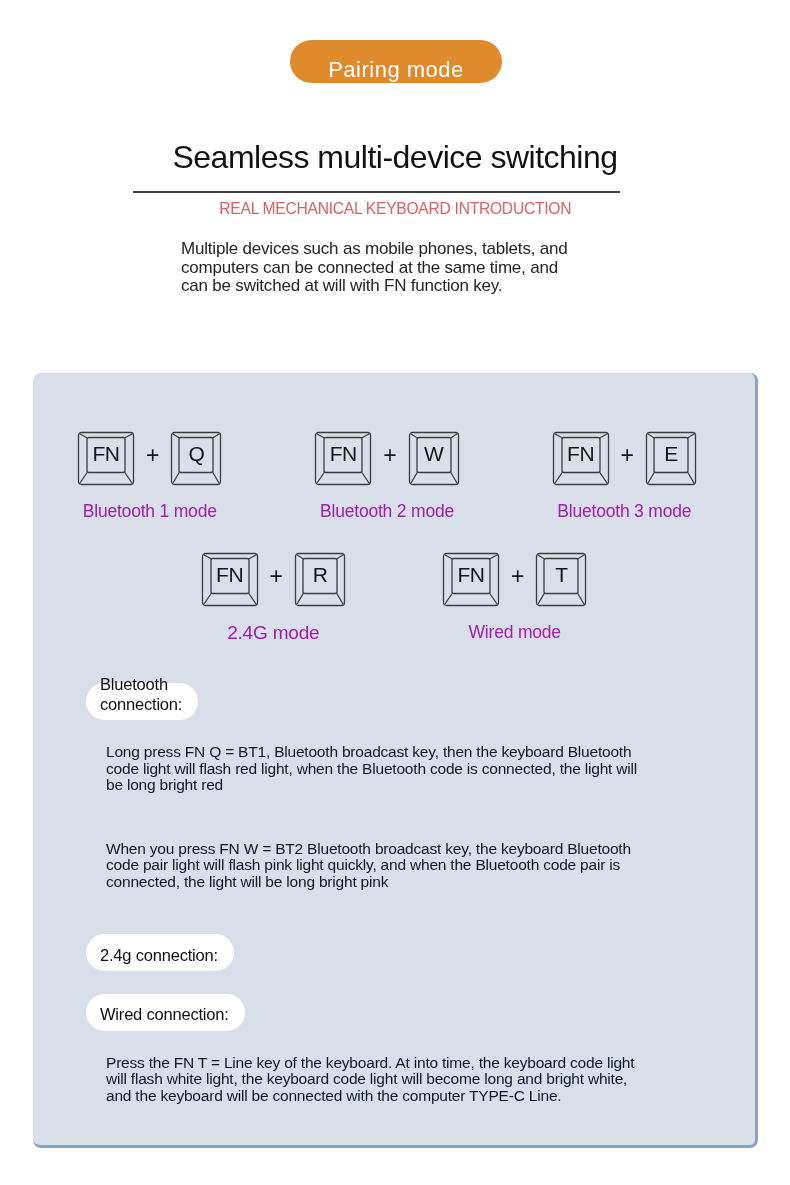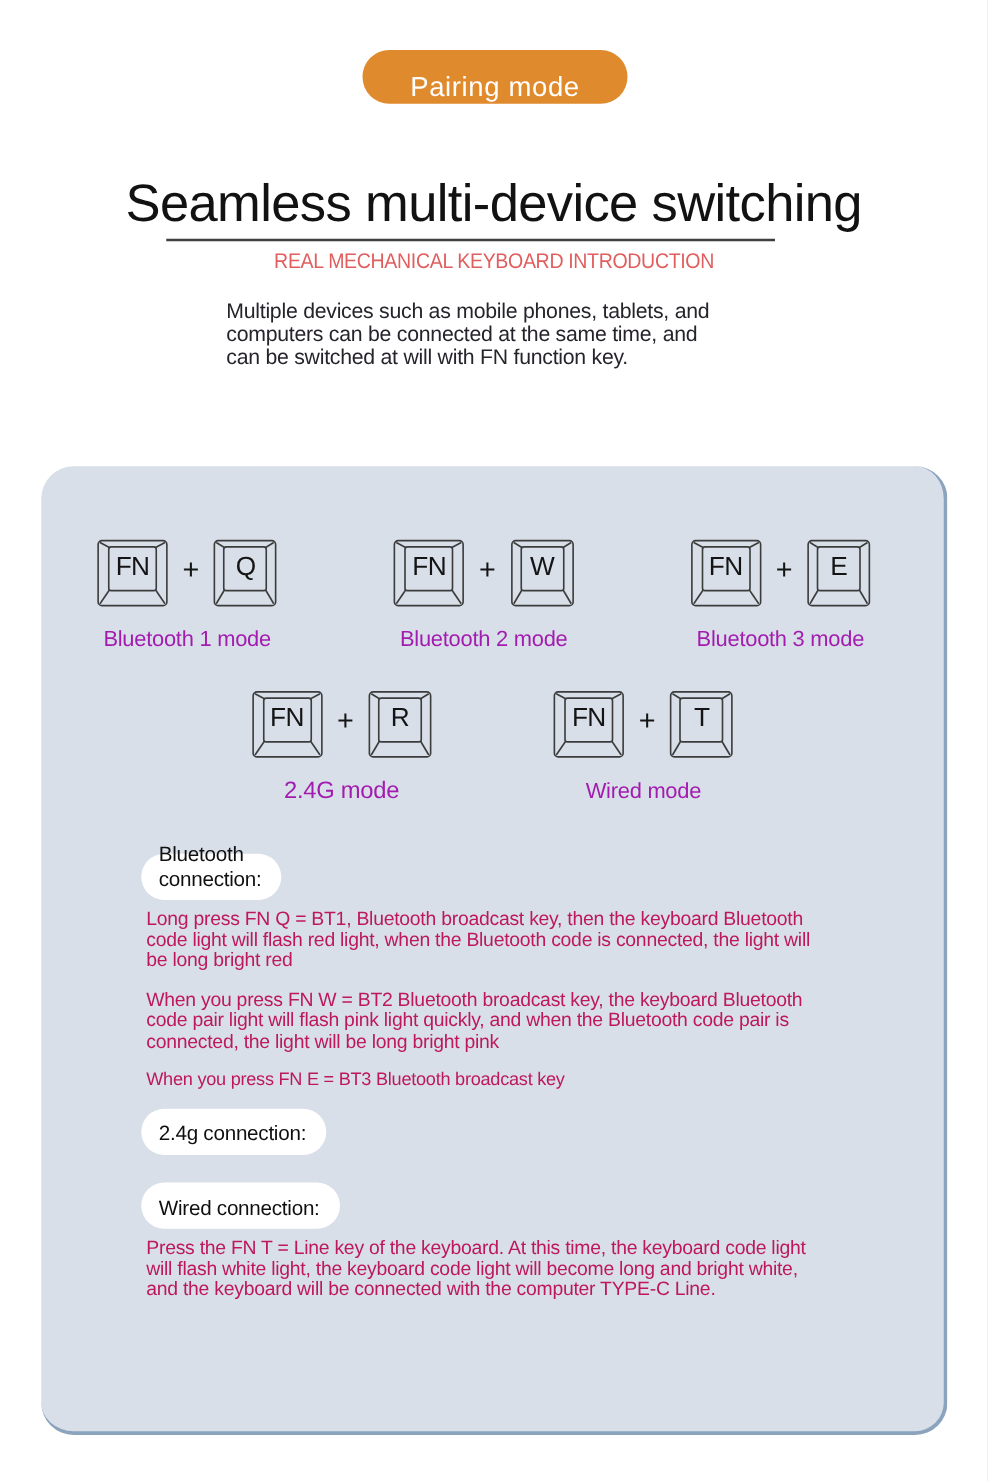--- a/index.html
+++ b/index.html
@@ -9,69 +9,69 @@
     overflow:hidden;
   }
   
   .badge{
     position:absolute;left:290px;top:40px;width:212px;height:43px;
     background:#df8a2d;border-radius:22px;display:flex;align-items:flex-end;justify-content:center;
   }
   .badge span{color:#ffffff;font-size:22px;letter-spacing:.5px;}
   .title{
     position:absolute;left:0;top:139px;width:790px;text-align:center;
-    font-size:42px;font-weight:400;letter-spacing:-.5px;color:#121212;
+    font-size:32px;font-weight:400;letter-spacing:-.5px;color:#121212;
   }
   .divider{
     position:absolute;left:133px;top:191px;width:487px;height:2px;background:#3f3f3f;
   }
   .subtitle{
     position:absolute;left:0;top:199px;width:790px;text-align:center;
     color:#e05e5e;font-size:17px;letter-spacing:-.3px;
   }
   .subtitle span{display:inline-block;transform:scaleX(.92);transform-origin:center;}
   .intro{
     position:absolute;left:181px;top:240px;width:460px;
     font-size:17px;line-height:18.5px;color:#26232b;white-space:pre-line;letter-spacing:-.2px;
   }
   
   .panel{
     position:absolute;left:33px;top:373px;width:725px;height:775px;box-sizing:border-box;
-    background:#d8dfe9;border-radius:26px;
+    background:#d8dfe9;border-radius:8px;
     border-right:3px solid #8ba3bd;border-bottom:3px solid #8ba3bd;
   }
   .combo-row{display:flex;align-items:flex-start;}
   .row1{margin-top:58px;justify-content:space-between;padding:0 58px 0 44px;}
   .row2{margin-top:30px;justify-content:center;gap:96px;}
   .mode-group{display:flex;flex-direction:column;align-items:center;}
   .combo{display:flex;align-items:center;gap:9px;}
   .keycap{position:relative;width:58px;height:55px;}
   .keycap svg{position:absolute;left:0;top:0;}
   .keycap .cap-letter{
     position:absolute;left:0;top:5px;width:100%;height:36px;
     display:flex;align-items:center;justify-content:center;
     font-size:21px;color:#141414;letter-spacing:-.5px;
   }
   .keycap.narrow{width:52px;}
   .plus{font-size:23px;color:#141414;padding:0 2px 6px 2px;}
   .mode-label{margin-top:15px;font-size:17.5px;color:#a21caf;letter-spacing:-.2px;}
   .mode-label.small{font-size:19px;}
   
-  .sections{padding:31px 60px 0 84px;}
+  .sections{padding:31px 60px 0 57px;}
   .pill-label{
     position:relative;display:inline-block;margin-left:10px;
     font-size:16.5px;line-height:19.5px;color:#101010;letter-spacing:-.2px;
   }
   .pill-label::before{
     content:"";position:absolute;left:-14px;right:-16px;bottom:-6px;height:37px;
     background:#ffffff;border-radius:19px;
   }
   .pill-label .lbl{position:relative;white-space:pre-line;}
   .sec-par{
-    margin:0;font-size:15.5px;line-height:16.6px;color:#be185d;
+    margin:16px;font-size:15.5px;line-height:16.6px;color:#0f172a;
     white-space:pre-line;letter-spacing:-.2px;
   }
   .gap-after-label{height:14px;}
   .gap-par{height:15px;}
   .gap-section{height:26px;}
   .gap-small{height:13px;}
   .sec-par.small{font-size:14.5px;}
 </style>
 </head>
 <body>
@@ -251,38 +251,37 @@
       </div>
       <div class="gap-after-label"></div>
       <p class="sec-par">Long press FN Q = BT1, Bluetooth broadcast key, then the keyboard Bluetooth
 code light will flash red light, when the Bluetooth code is connected, the light will
 be long bright red</p>
       <div class="gap-par"></div>
       <p class="sec-par">When you press FN W = BT2 Bluetooth broadcast key, the keyboard Bluetooth
 code pair light will flash pink light quickly, and when the Bluetooth code pair is
 connected, the light will be long bright pink</p>
       <div class="gap-small"></div>
-      <p class="sec-par small">When you press FN E = BT3 Bluetooth broadcast key</p>
     </div>
 
     <div class="gap-section"></div>
 
     <div>
       <div class="pill-label">
         <span class="lbl">2.4g connection:</span>
       </div>
       <div class="gap-after-label"></div>
     </div>
 
     <div class="gap-section"></div>
 
     <div>
       <div class="pill-label">
         <span class="lbl">Wired connection:</span>
       </div>
       <div class="gap-after-label"></div>
-      <p class="sec-par">Press the FN T = Line key of the keyboard. At this time, the keyboard code light
+      <p class="sec-par">Press the FN T = Line key of the keyboard. At into time, the keyboard code light
 will flash white light, the keyboard code light will become long and bright white,
 and the keyboard will be connected with the computer TYPE-C Line.</p>
     </div>
 
   </div>
 </div>
 
 </body></html>

